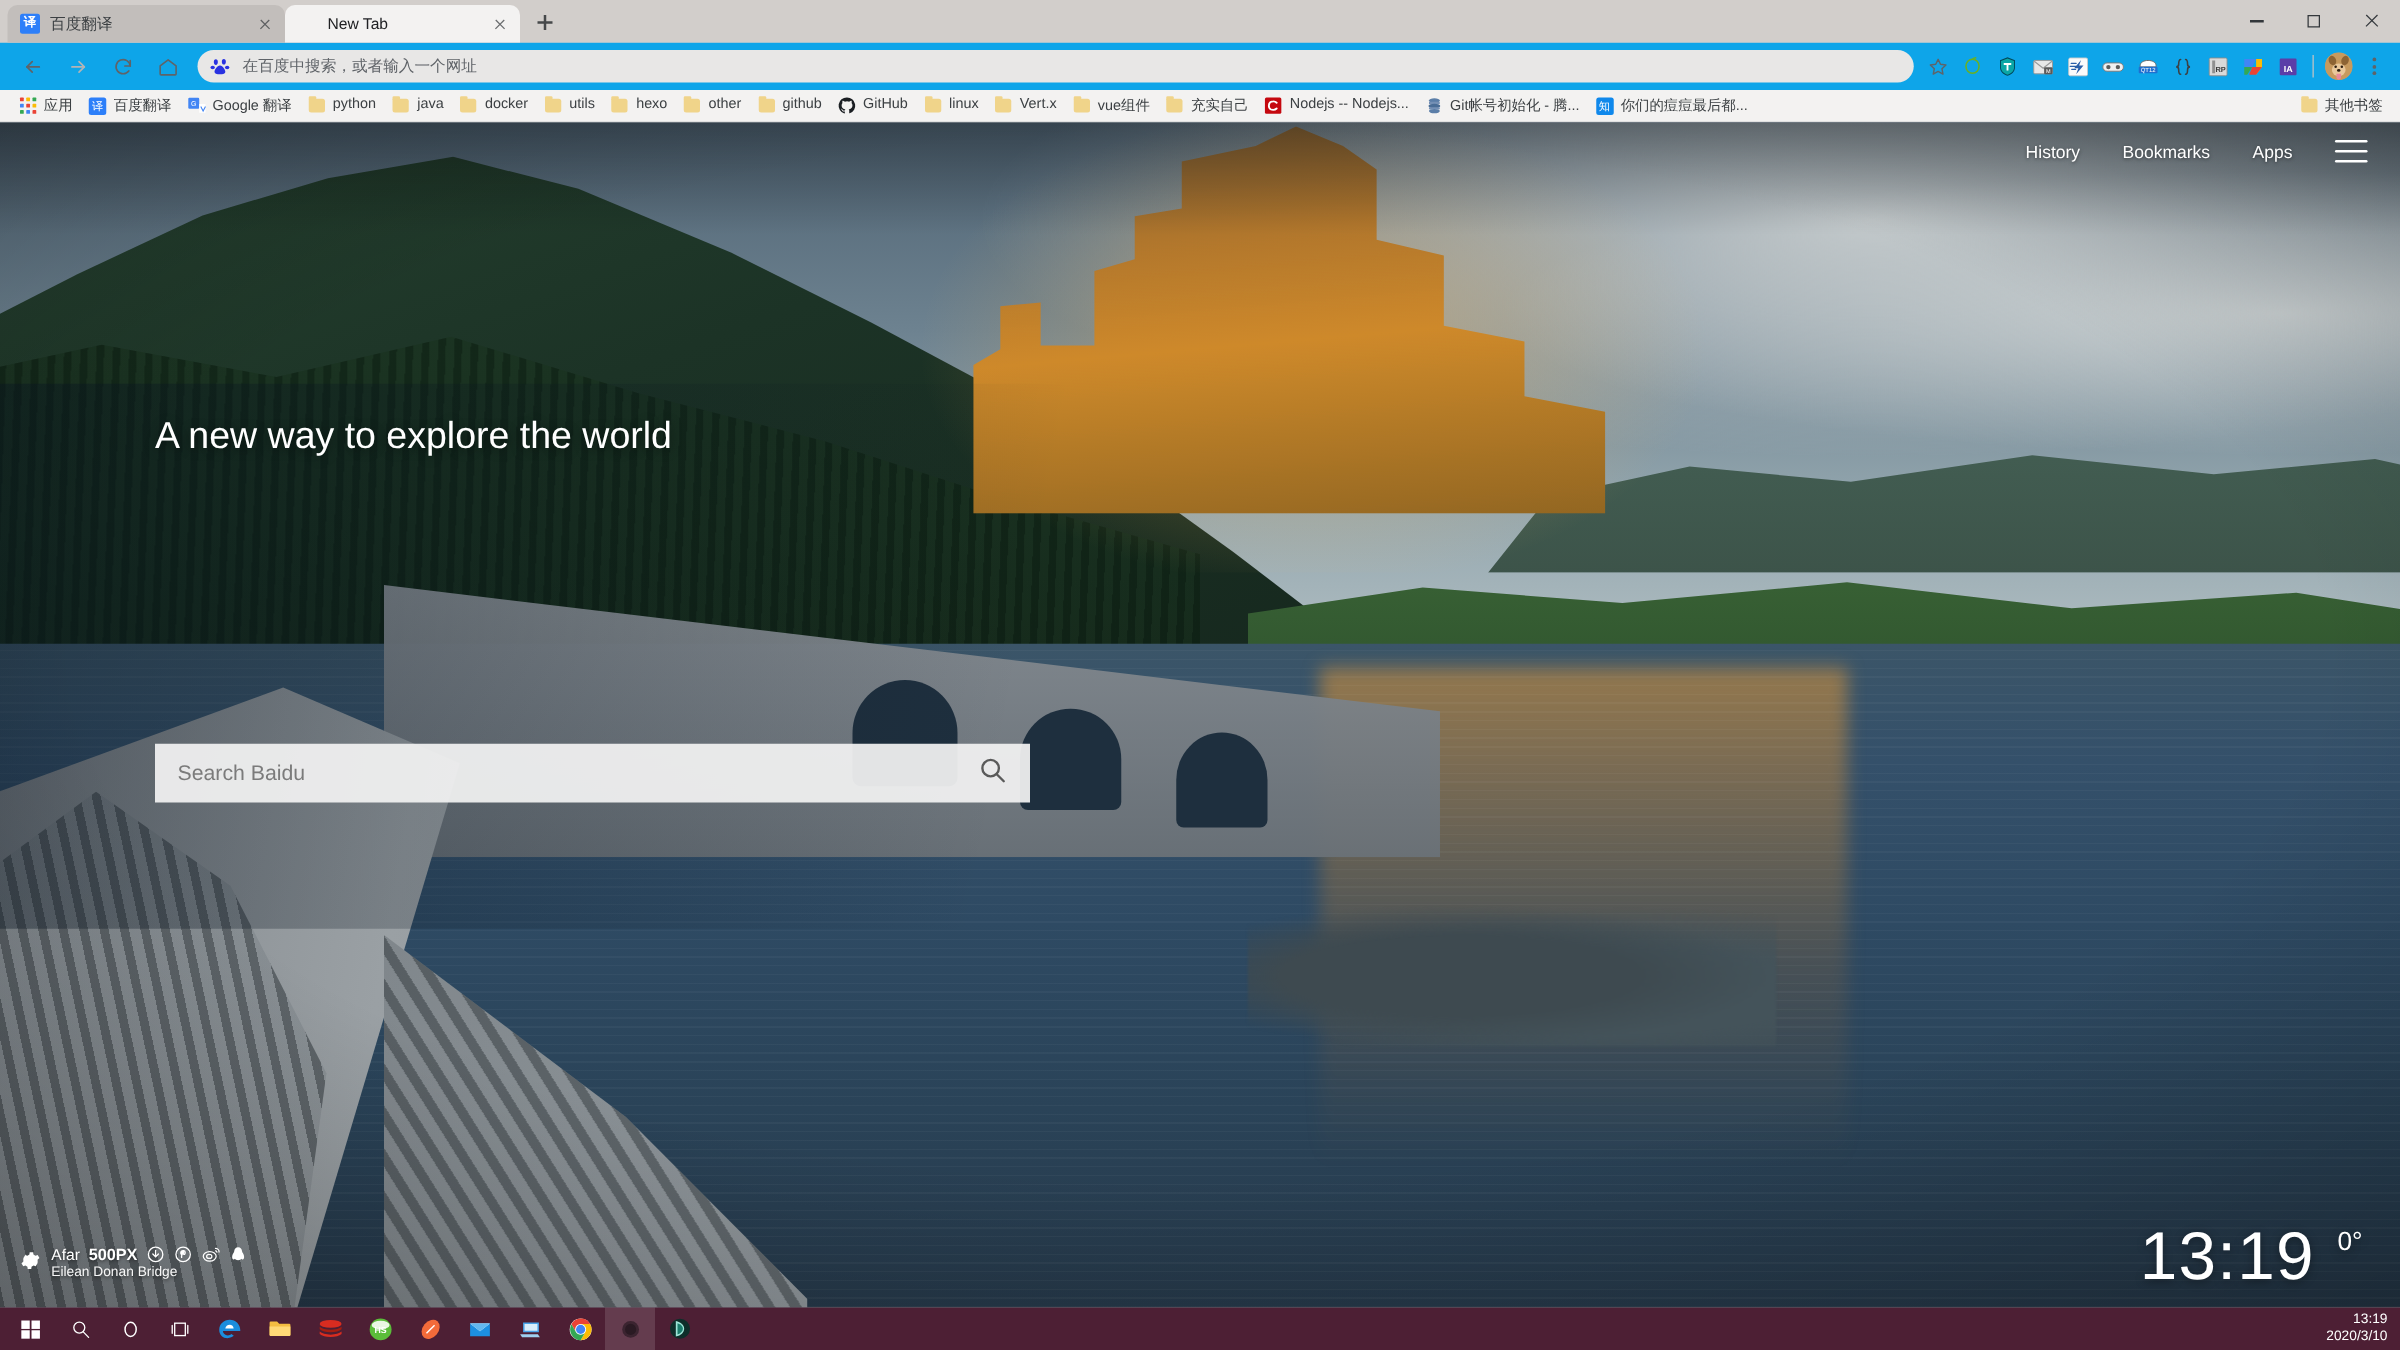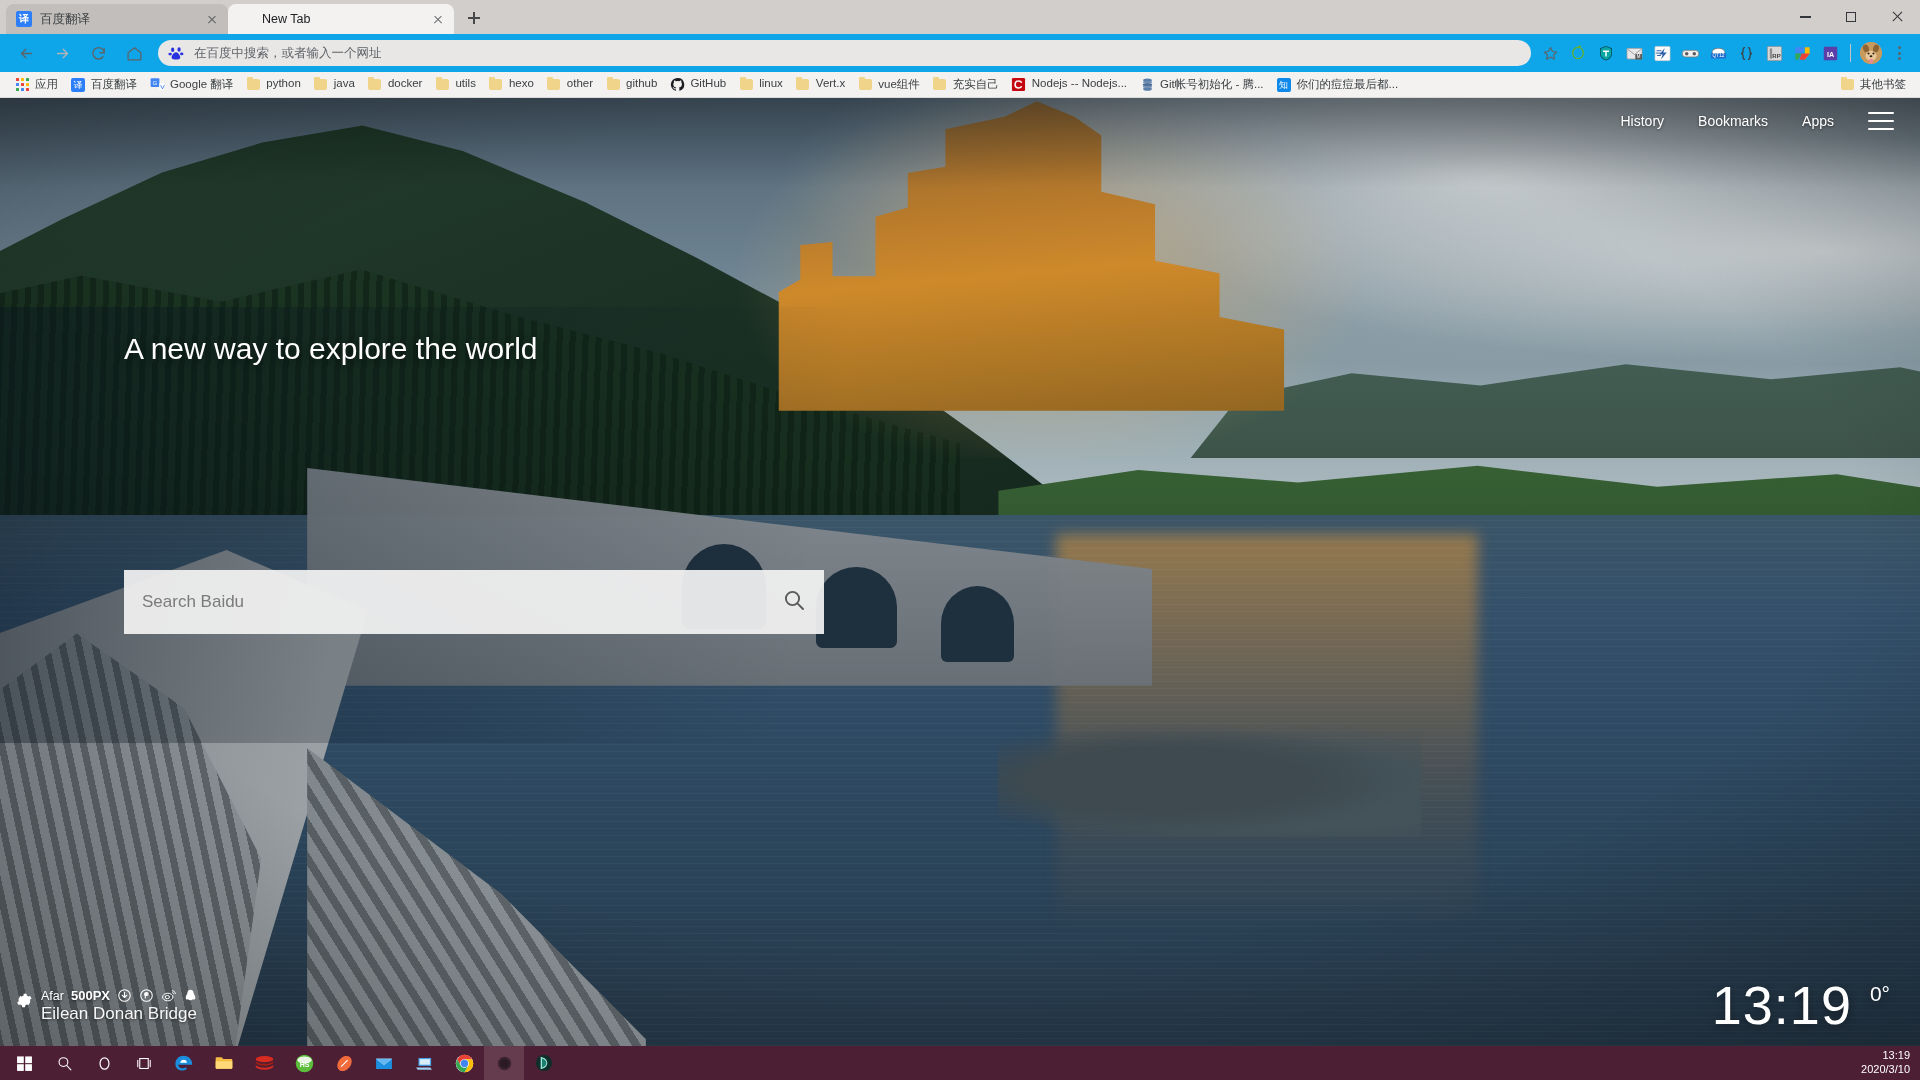--- a/index.html
+++ b/index.html
@@ -10,21 +10,21 @@
   
   .browser { width:1920px; height:1080px; display:flex; flex-direction:column;
     background:#d6d2ce; position:relative; }
 
   
   .tabstrip { height:34px; background:#d2cecb; display:flex; align-items:flex-end;
     padding-left:6px; position:relative; }
   .tab { height:30px; display:flex; align-items:center; border-radius:8px 8px 0 0;
     padding:0 8px 0 10px; position:relative; font-size:12.5px; color:#3c4043; }
   .tab.inactive { background:#c2bebb; width:222px; }
-  .tab.active { background:#f3f2f1; width:226px; color:#202124; box-shadow:0 0 0 0 #fff; }
+  .tab.active { background:#f3f2f1; width:188px; color:#202124; box-shadow:0 0 0 0 #fff; }
   .tab-favicon { width:16px; height:16px; margin-right:8px; flex:0 0 16px;
     display:flex; align-items:center; justify-content:center; }
   .tab-favicon.baidu-fy { background:#2d7ff9; border-radius:2px; color:#fff;
     font-size:10px; line-height:16px; text-align:center; font-weight:bold; }
   .tab-title { flex:1; white-space:nowrap; overflow:hidden; text-overflow:ellipsis; }
   .tab-close { width:16px; height:16px; flex:0 0 16px; position:relative; opacity:.75; }
   .tab-close::before,.tab-close::after { content:""; position:absolute; left:3px; top:7.5px;
     width:10px; height:1.4px; background:#3c4043; }
   .tab-close::before { transform:rotate(45deg); }
   .tab-close::after { transform:rotate(-45deg); }
@@ -164,35 +164,35 @@
     justify-content:space-between; }
   .hamburger i { display:block; height:2px; background:#fff; border-radius:1px; }
 
   
   .hero { position:absolute; left:124px; top:222px; z-index:6; }
   .hero h1 { font-size:46px; font-weight:bold; color:#fff; letter-spacing:-.3px;
     text-shadow:0 2px 10px rgba(0,0,0,.45); }
   .hero h2 { font-size:30px; font-weight:normal; color:#fff; margin-top:12px;
     text-shadow:0 2px 9px rgba(0,0,0,.45); }
 
-  .searchwrap { position:absolute; left:124px; top:472px; width:700px; height:64px;
+  .searchwrap { position:absolute; left:124px; top:497px; width:700px; height:47px;
     background:rgba(242,242,242,.93); display:flex; align-items:center;
     padding:16px 18px; z-index:6; }
   .searchwrap input { flex:1; border:0; outline:0; background:transparent;
     font-size:17px; color:#4a4a4a; font-family:inherit; }
   .searchwrap input::placeholder { color:#7b7b7b; }
 
   
   .attrib { position:absolute; left:14px; bottom:22px; z-index:6; color:#fff;
     display:flex; align-items:flex-start; gap:8px; text-shadow:0 1px 3px rgba(0,0,0,.6); }
   .gear { width:19px; height:19px; margin-top:3px; }
   .attrib-row1 { display:flex; align-items:center; gap:7px; font-size:12.5px; }
   .attrib-row1 b { font-size:13px; }
   .mini-ico { width:15px; height:15px; display:inline-block; }
-  .attrib-sub { font-size:17px; margin-top:1px; opacity:.95; }
+  .attrib-sub { font-size:11px; margin-top:1px; opacity:.95; }
 
   .clockbox { position:absolute; right:30px; bottom:14px; z-index:6; color:#fff;
     display:flex; align-items:flex-start; gap:18px; text-shadow:0 2px 8px rgba(0,0,0,.4); }
   .clock { font-size:54px; font-weight:300; line-height:1; letter-spacing:1px; }
   .temp { font-size:21px; font-weight:300; margin-top:4px; }
 
   
   .taskbar { height:34px; background:#4d1f34; display:flex; align-items:center;
     padding:0 4px; position:relative; }
   .tb-item { width:40px; height:34px; display:flex; align-items:center;

